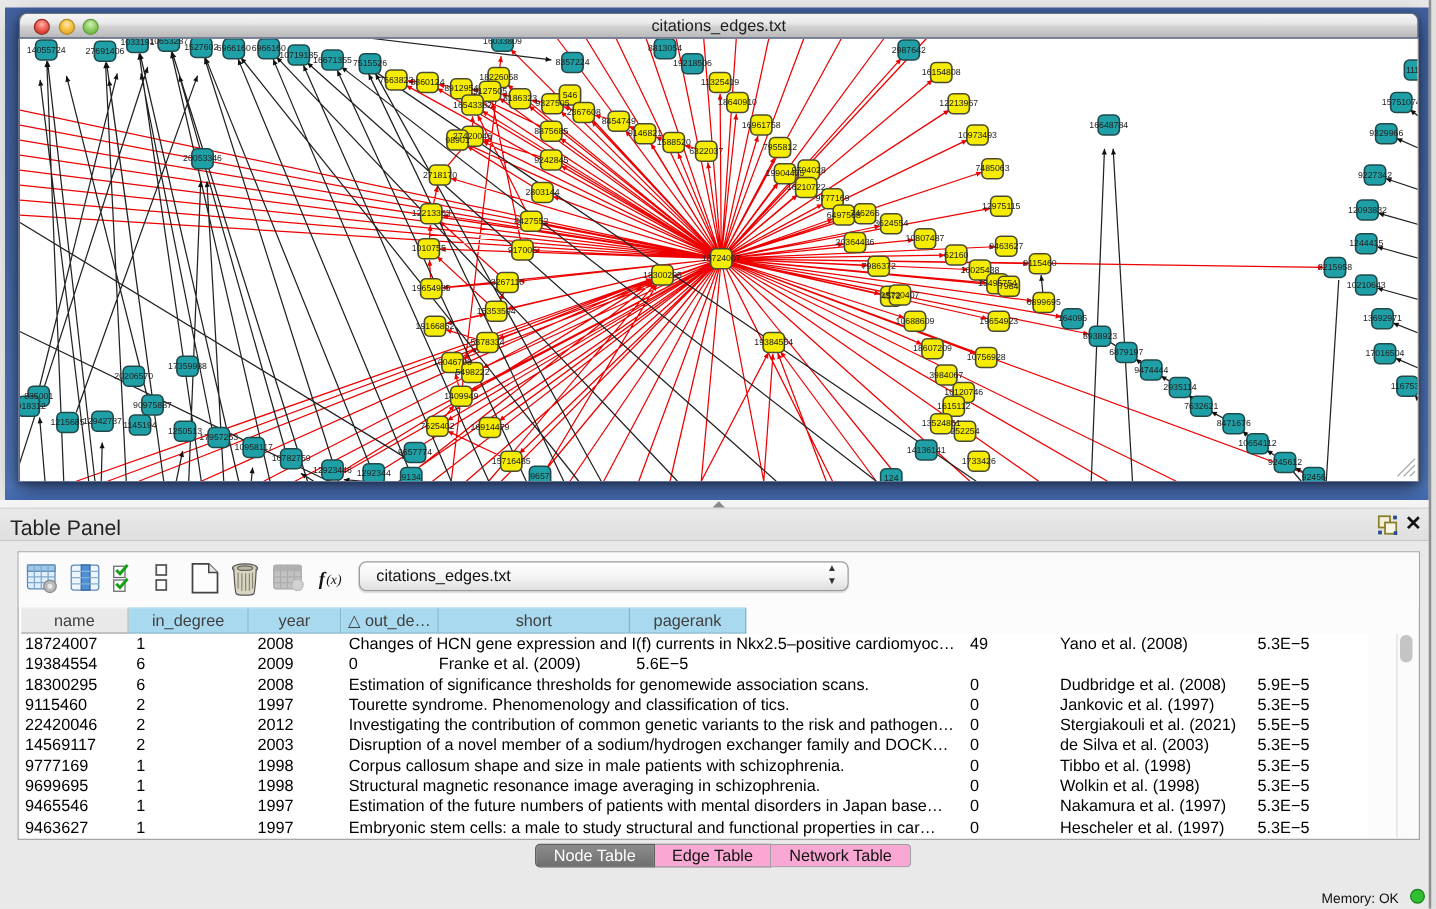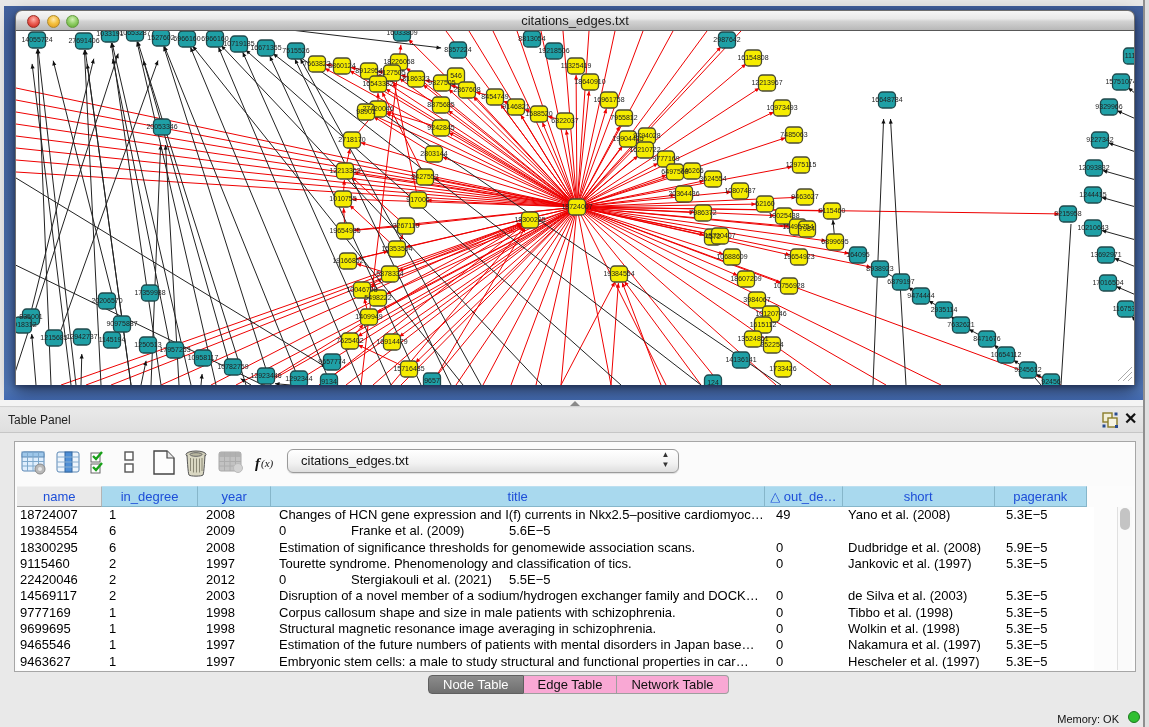--- a/index.html
+++ b/index.html
@@ -18,35 +18,35 @@
 .tl.y{left:31px;background:radial-gradient(circle at 50% 32%,#ffe9b0 0%,#f5c342 45%,#e8a426 80%,#c98b1d 100%);border:1px solid #b08a28}
 .tl.g{left:50px;background:radial-gradient(circle at 50% 32%,#d3f0b6 0%,#93d06a 45%,#6fb53f 80%,#5a9c33 100%);border:1px solid #629a3f}
 .canvas{position:absolute;left:0;top:21px;width:1120px;height:354px;background:#fff;
  border-left:1px solid #6e6e6e;border-right:1px solid #6e6e6e;overflow:hidden}
 .divider{position:absolute;left:0;top:400px;width:1149px;height:7px;background:#f4f4f4;
  border-bottom:1px solid #d2d2d2}
 .divider:after{content:"";position:absolute;left:570px;top:1px;border-left:5px solid transparent;
  border-right:5px solid transparent;border-bottom:5px solid #8a8a8a}
 .tp-head{position:absolute;left:0;top:408px;width:1149px;height:25px;
  background:linear-gradient(180deg,#e9e9e9,#dfdfdf);border-bottom:1px solid #c6c6c6}
-.tp-head .t{position:absolute;left:8px;top:5px;font-size:12px;color:#222}
+.tp-head .t{position:absolute;left:8px;top:5px;font-size:17px;color:#222}
 .tp-body{position:absolute;left:0;top:433px;width:1149px;height:294px;background:#e9e9e9}
 .float-ico{position:absolute;left:1102px;top:412px;width:16px;height:16px}
 .close-x{position:absolute;left:1124px;top:409px;font-size:16px;font-weight:bold;color:#111}
 .panel{position:absolute;left:14px;top:8px;width:1122px;height:231px;background:#fcfcfc;
  border:1px solid #a6a6a6}
 .toolbar{position:absolute;left:0;top:0;width:100%;height:44px;background:#fbfbfb}
 .combo{position:absolute;left:272px;top:7px;width:392px;height:24px;border:1px solid #9a9a9a;
  border-radius:6px;background:linear-gradient(180deg,#ffffff 0%,#f2f2f2 60%,#dedede 100%);
  font-size:13px;color:#111;line-height:22px;padding-left:13px;
  box-shadow:0 1px 1px rgba(0,0,0,.12)}
 .combo .arr{position:absolute;right:8px;top:0;width:9px;height:22px;font-size:8px;color:#333;
  line-height:10px;text-align:center}
-.thead{position:absolute;left:2px;top:44px;width:1070px;height:21px;display:flex;
- font-size:13px;color:#1d4ed8}
+.thead{position:absolute;left:2px;top:44px;width:854px;height:21px;display:flex;
+ font-size:13px;color:#404040}
 .th{background:#a9d9ee;border-right:1px solid #86b6ca;border-top:1px solid #bcdff0;
  border-bottom:1px solid #86b6ca;text-align:center;line-height:20px;height:21px}
 .th.g{background:#e9e9e9;border-right:1px solid #b4b4b4;border-top:1px solid #f2f2f2;border-bottom:1px solid #9a9a9a}
 .tbody{position:absolute;left:2px;top:65px;width:1077px;height:163px;background:#fff;
  font-size:13px;color:#000}
 .tr{display:flex;height:16.3px;line-height:16px;white-space:nowrap}
 .c{overflow:hidden;flex:none}
 .c0{width:86px;padding-left:3px}
 .c1{width:96px;padding-left:6px}
 .c2{width:74px;padding-left:7px}
@@ -438,21 +438,20 @@
 
         <text x="240" y="26" font-family="Liberation Serif,serif" font-style="italic" font-weight="bold" font-size="15" fill="#111">f</text>
         <text x="246" y="25" font-family="Liberation Serif,serif" font-style="italic" font-size="11" fill="#111">(x)</text>
       </svg>
       <div class="combo">citations_edges.txt<span class="arr">▲<br>▼</span></div>
     </div>
     <div class="thead">
       <div class="th g" style="width:86px">name</div>
       <div class="th" style="width:96px">in_degree</div>
       <div class="th" style="width:74px">year</div>
-      <div class="th" style="width:497px">title</div>
       <div class="th" style="width:78px">△ out_de…</div>
       <div class="th" style="width:153px">short</div>
       <div class="th" style="width:93px">pagerank</div>
     </div>
     <div class="tbody">
 <div class="tr">
           <div class="c c0">18724007</div>
           <div class="c c1">1</div>
           <div class="c c2">2008</div>
           <div class="c c3">Changes of HCN gene expression and I(f) currents in Nkx2.5–positive cardiomyoc…</div>
@@ -483,20 +482,21 @@
           <div class="c c2">1997</div>
           <div class="c c3">Tourette syndrome. Phenomenology and classification of tics.</div>
           <div class="c c4">0</div>
           <div class="c c5">Jankovic et al. (1997)</div>
           <div class="c c6">5.3E−5</div>
         </div>
 <div class="tr">
           <div class="c c0">22420046</div>
           <div class="c c1">2</div>
           <div class="c c2">2012</div>
+          <div class="c c3">Investigating the contribution of common genetic variants to the risk and pathogen…</div>
           <div class="c c4">0</div>
           <div class="c c5">Stergiakouli et al. (2021)</div>
           <div class="c c6">5.5E−5</div>
         </div>
 <div class="tr">
           <div class="c c0">14569117</div>
           <div class="c c1">2</div>
           <div class="c c2">2003</div>
           <div class="c c3">Disruption of a novel member of a sodium/hydrogen exchanger family and DOCK…</div>
           <div class="c c4">0</div>

